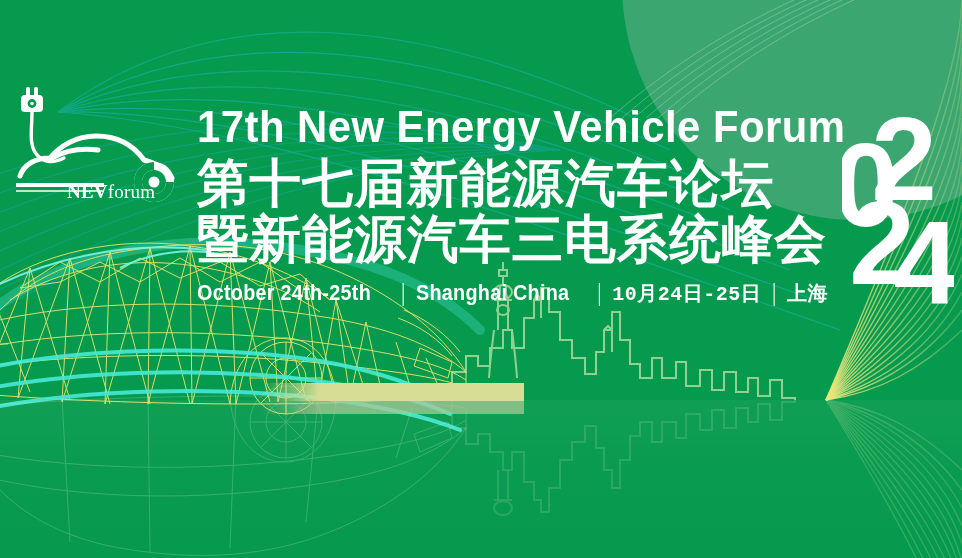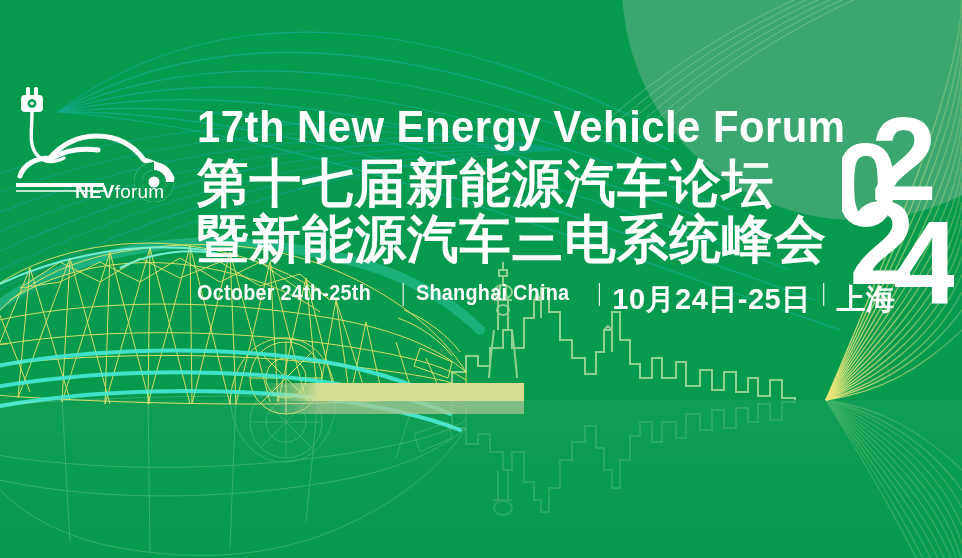--- a/index.html
+++ b/index.html
@@ -66,26 +66,27 @@
   .logo {
     position: absolute;
     left: 8px;
     top: 72px;
     width: 180px;
     height: 150px;
   }
   .logo svg { width: 100%; height: 100%; display:block; }
   .logo-text {
     position: absolute;
-    left: 75px;
+    left: 67px;
     top: 181px;
     font-size: 19px;
     color: #ffffff;
     letter-spacing: .2px;
     white-space: nowrap;
+    font-family: Liberation Serif, serif;
   }
   .logo-text b { font-weight: 700; }
   .logo-text span { font-weight: 400; }
 
   
   .titles {
     position: absolute;
     left: 197px;
     top: 104px;
     width: 645px;
@@ -129,22 +130,22 @@
     letter-spacing: .3px;
   }
   .meta-sep {
     font-family: "DejaVu Sans", sans-serif;
     font-weight: 300;
     font-size: 23px;
     padding: 0 9px;
     opacity: .95;
   }
   .meta-cn {
-    font-family: Liberation Sans, sans-serif;
-    font-size: 29px;
+    font-family: Liberation Mono, monospace;
+    font-size: 20px;
     font-weight: 700;
     letter-spacing: .5px;
   }
 
   
   .year {
     position: absolute;
     left: 842px;
     top: 108px;
     width: 112px;

